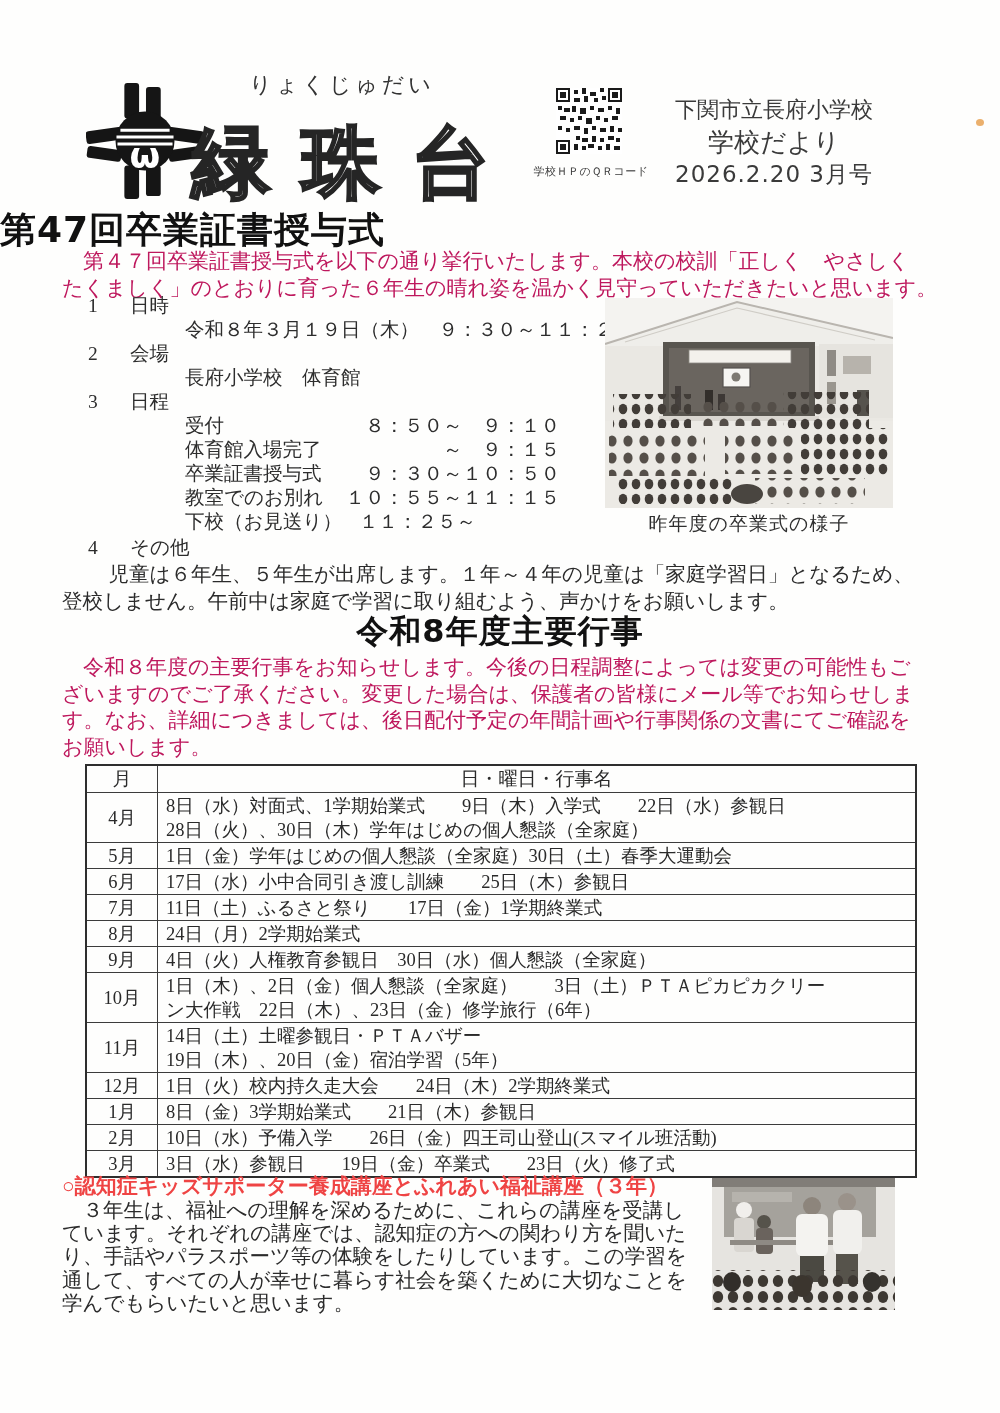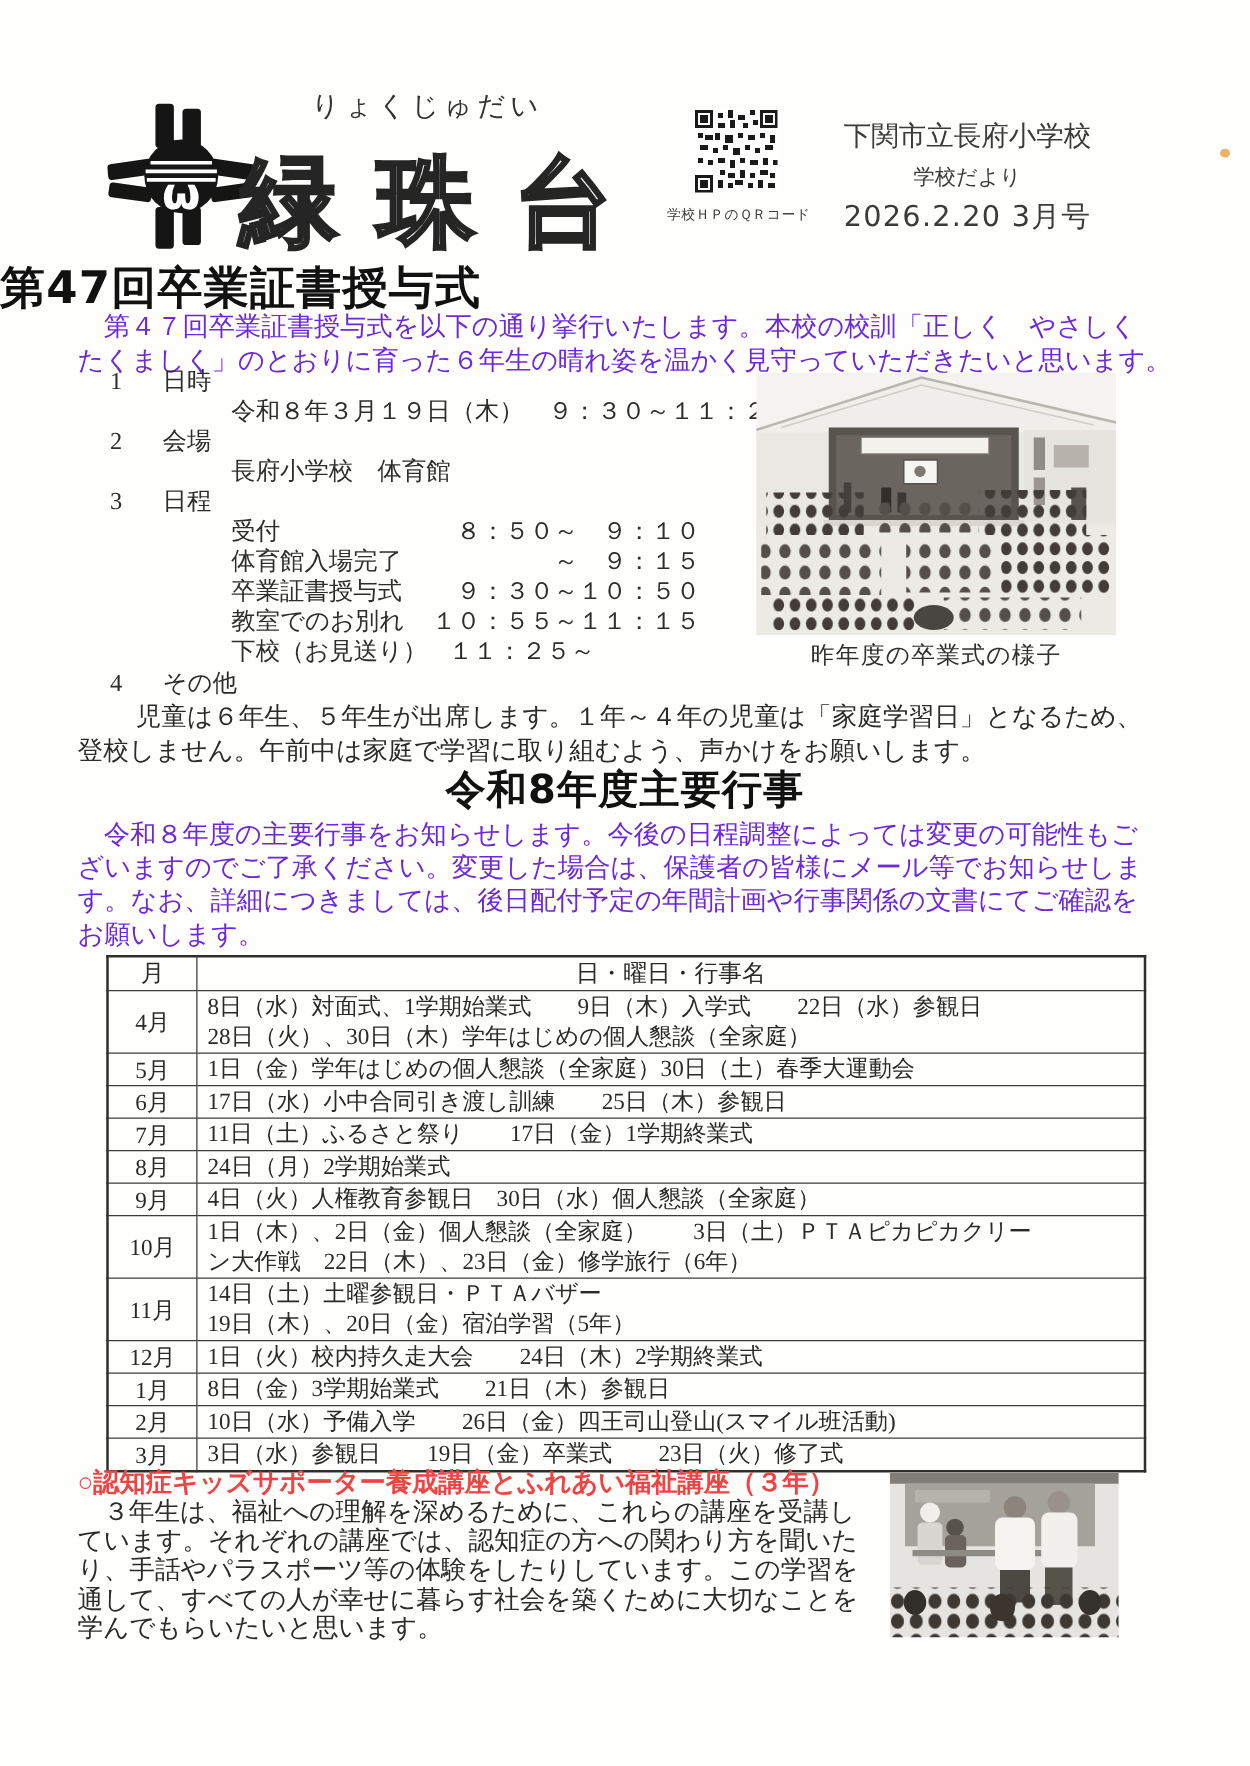--- a/index.html
+++ b/index.html
@@ -20,31 +20,31 @@
   .masthead{
     left:192px;top:88px;width:340px;height:100px;
     font-size:78px;font-weight:700;letter-spacing:32px;line-height:100px;
     color:#ffffff;-webkit-text-stroke:2.6px #252525;text-shadow:0 0 1px #252525;
     white-space:nowrap;margin-top:25px;}
   .qr{left:556px;top:88px;width:66px;height:66px;}
   .qr-caption{left:521px;top:164px;width:140px;text-align:center;
     font-size:11px;color:#3a3a3a;letter-spacing:0.5px;}
   .schoolinfo{left:648px;top:94px;width:252px;text-align:center;color:#3a3a3a;}
   .schoolinfo .l1{font-size:22px;line-height:32px;}
-  .schoolinfo .l2{font-size:17px;line-height:32px;}
+  .schoolinfo .l2{font-size:26px;line-height:32px;}
   .schoolinfo .l3{font-size:23px;line-height:33px;letter-spacing:1px;}
 
   
   .h1{left:0;top:206px;width:1000px;text-align:left;
     font-size:36px;font-weight:900;color:#111;letter-spacing:1px;}
   .h2{left:0;top:610px;width:1000px;text-align:center;
     font-size:32px;font-weight:900;color:#111;letter-spacing:1px;}
 
   
-  .para{font-size:21px;line-height:27px;color:#6d28d9;}
+  .para{font-size:21px;line-height:27px;color:#be185d;}
   .intro1{left:62px;top:248px;width:900px;}
   .intro2{left:62px;top:654px;width:900px;line-height:26.5px;}
 
   .list{left:88px;top:294px;width:520px;font-size:19.5px;line-height:24px;color:#2d2d2d;}
   .item-head{display:flex;}
   .item-num{width:42px;}
   .item-val{padding-left:97px;white-space:nowrap;}
   .sched{padding-left:97px;display:flex;width:375px;box-sizing:content-box;}
   .sched .t{margin-left:auto;white-space:nowrap;}
   .sched.flush .t{margin-left:17px;}

